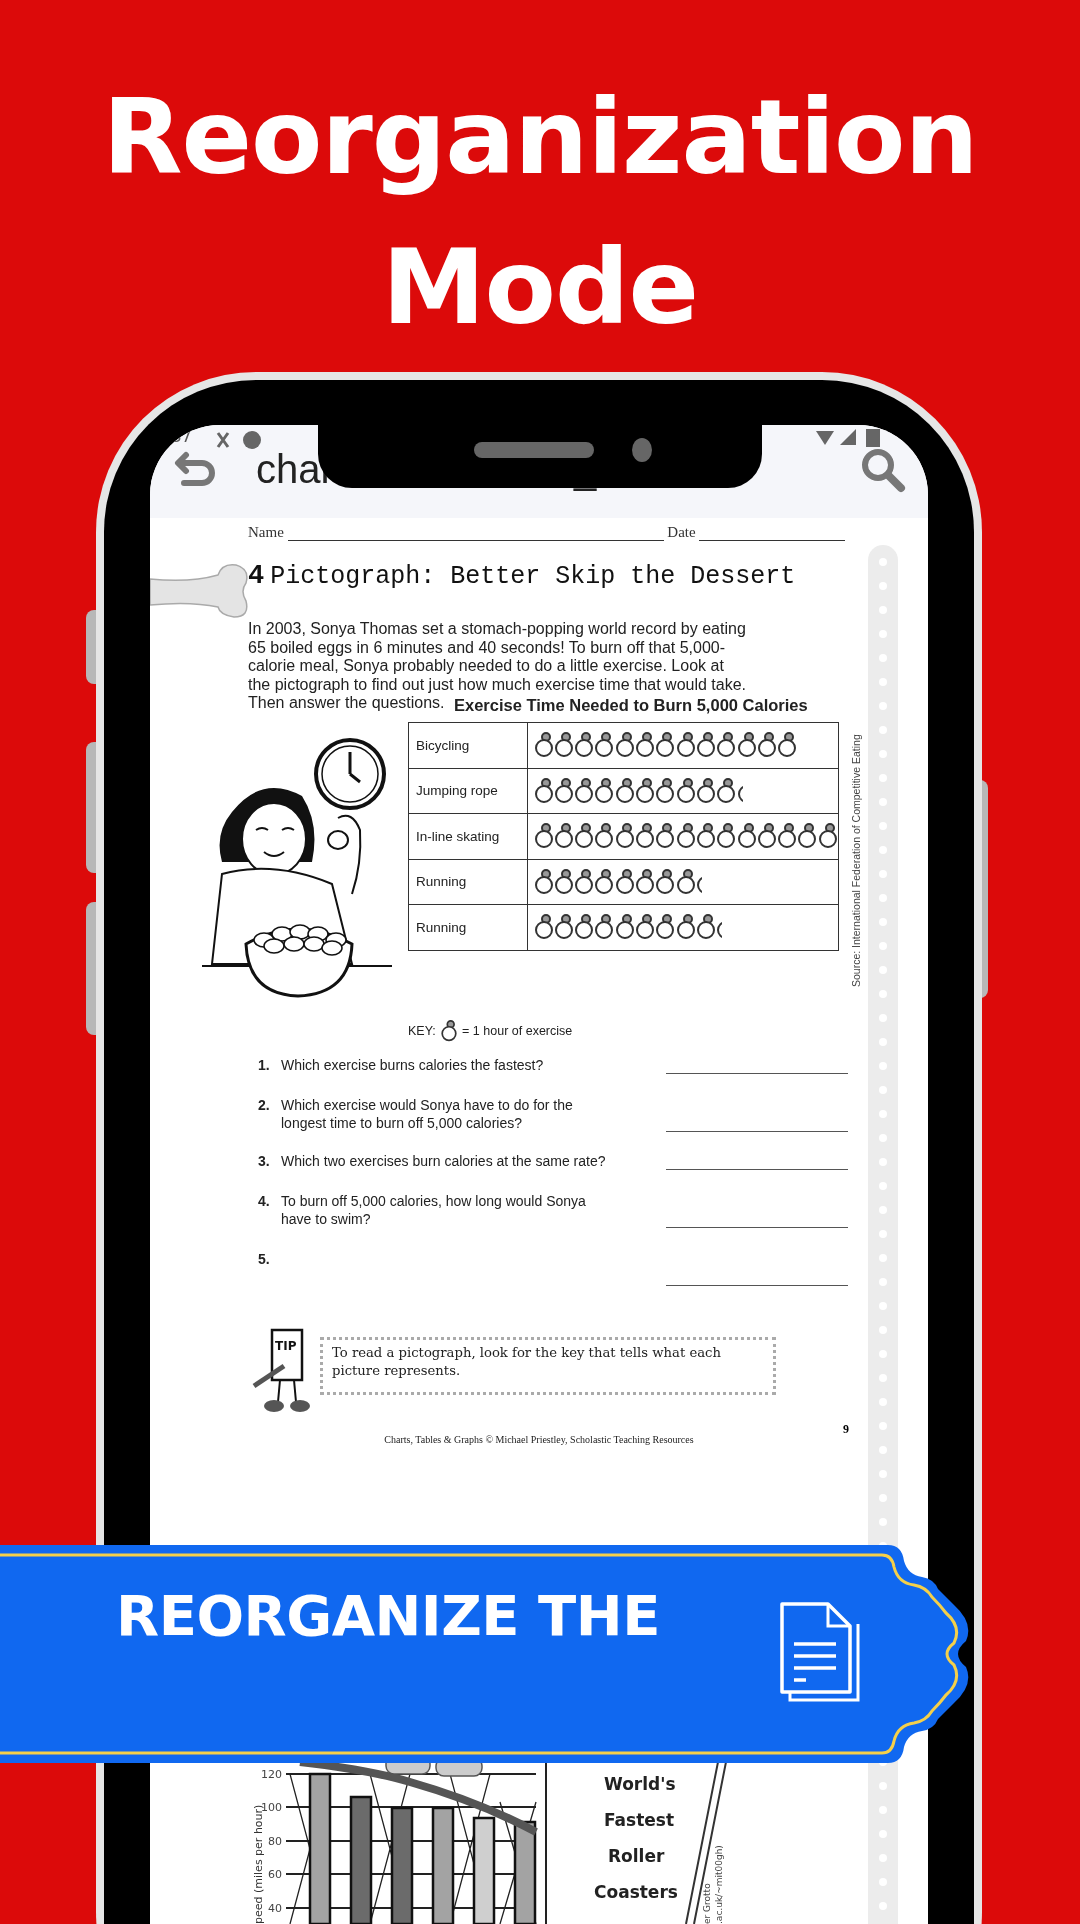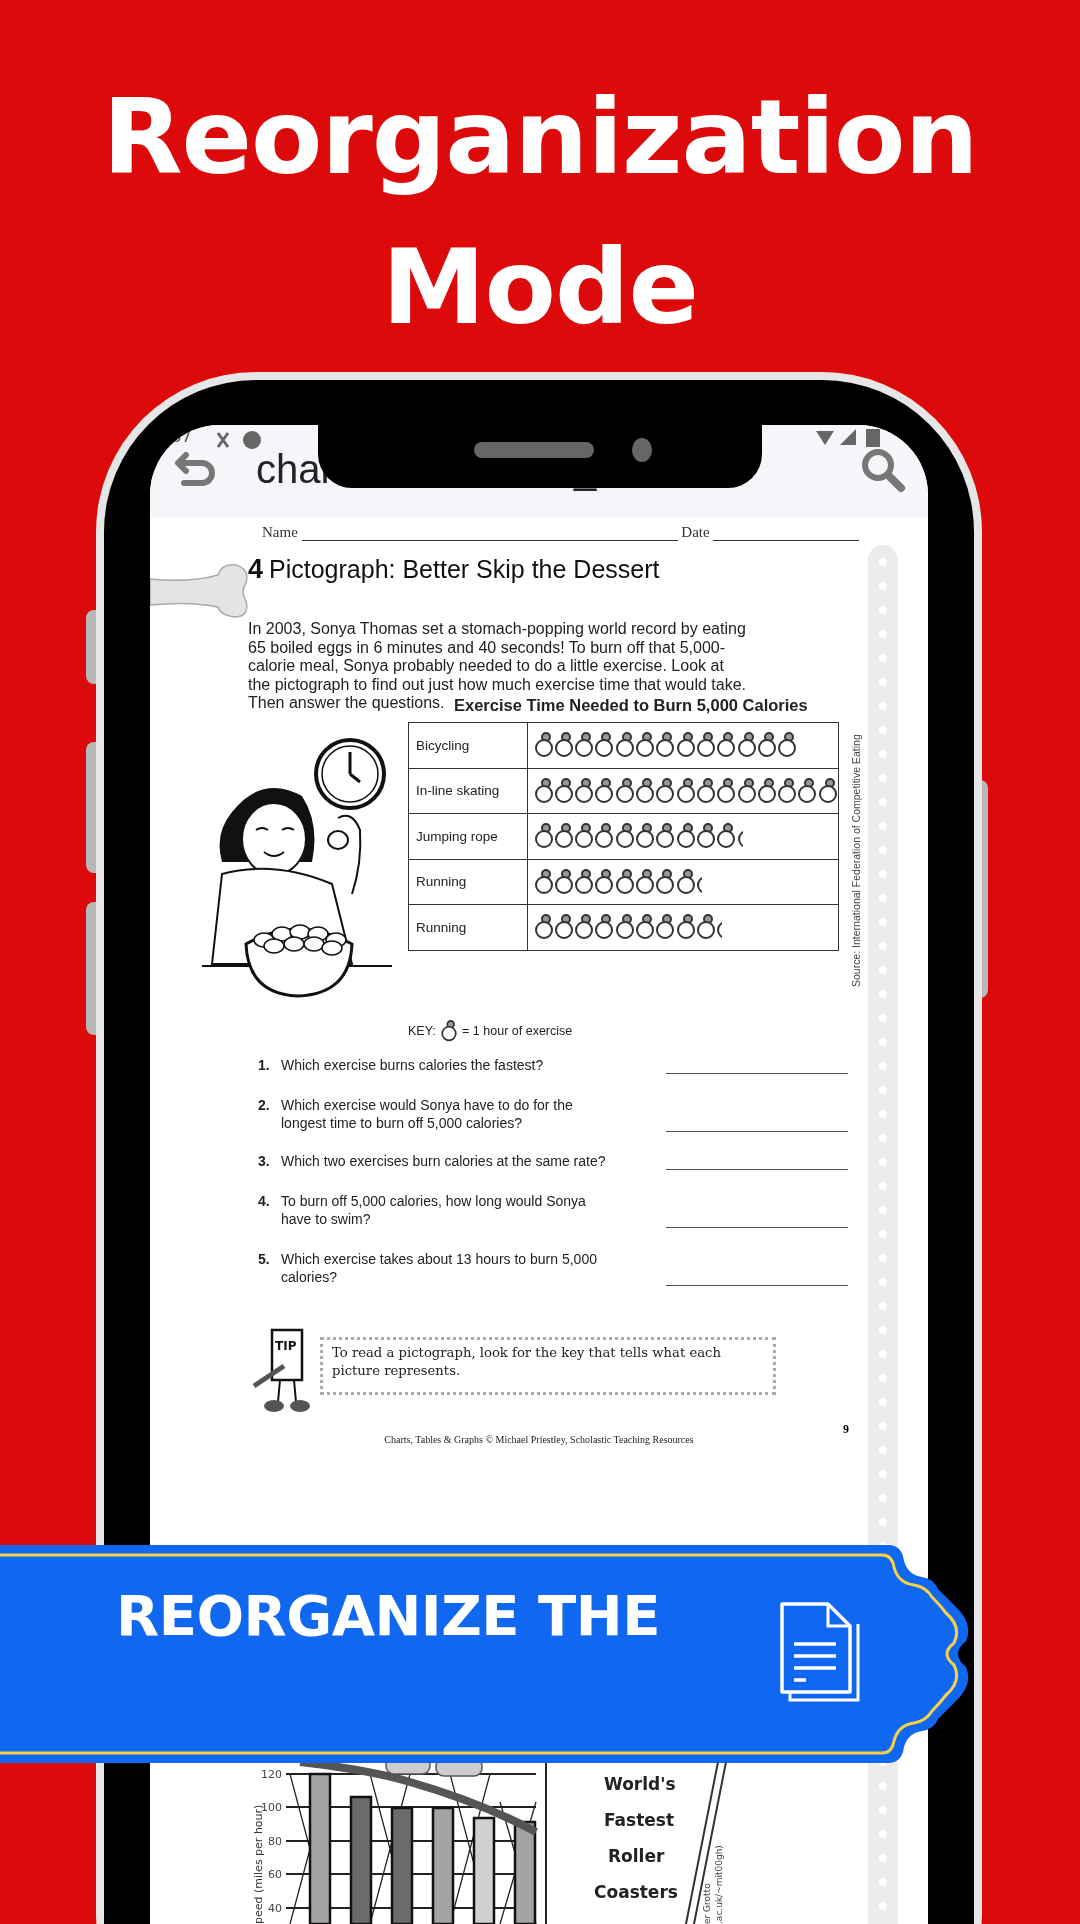--- a/index.html
+++ b/index.html
@@ -37,21 +37,21 @@
 
   .page { position: absolute; left: 0; top: 93px; width: 778px; }
   .scrollbar { position: absolute; left: 718px; top: 120px; width: 30px; height: 1500px;
     background: #ececec; border-radius: 15px; }
   .scrollbar .dot { position: absolute; left: 11px; width: 8px; height: 8px; border-radius: 50%; background: #fff; }
 
   .nm-row { position: absolute; font-family: "Liberation Serif", serif; font-size: 15px; color: #333; }
   .line { display: inline-block; border-bottom: 1px solid #333; vertical-align: bottom; height: 12px; }
 
   .bone { position: absolute; left: 0; top: 43px; width: 102px; height: 60px; }
-  .h1 { position: absolute; left: 98px; top: 36px; font-family: Liberation Sans, sans-serif; font-size: 25px; color: #111; }
+  .h1 { position: absolute; left: 98px; top: 43px; font-family: Liberation Mono, monospace; font-size: 25px; color: #111; }
   .h1 .num { font-weight: bold; font-size: 27px; margin-right: 6px; }
   .intro { position: absolute; left: 98px; top: 102px; width: 500px; font-family: "Liberation Sans", sans-serif;
     font-size: 16px; line-height: 18.5px; color: #222; }
 
   .chart-title { position: absolute; left: 304px; top: 178px; font-family: "Liberation Sans", sans-serif;
     font-weight: bold; font-size: 16.5px; color: #222; }
   .picto { position: absolute; left: 258px; top: 204px; width: 431px; border-collapse: collapse; }
   .picto td { border: 1.5px solid #333; height: 45.5px; font-family: "Liberation Sans", sans-serif;
     font-size: 13.5px; color: #222; padding-left: 7px; }
   .picto td.lab { width: 125px; }
@@ -121,21 +121,21 @@
     <div class="doc-title">
       <span>char</span><span class="mid">..................</span><span>ce_...</span>
     </div>
     <svg class="search-icon" viewBox="0 0 48 48">
       <circle cx="20" cy="20" r="13" stroke="#777" stroke-width="6" fill="none"></circle>
       <path d="M30 30 L43 43" stroke="#777" stroke-width="8" stroke-linecap="round"></path>
     </svg>
   </div>
 
   <div class="page">
-    <div class="nm-row" style="left:112px;top:6px">
+    <div class="nm-row" style="left:98px;top:6px">
       <span>Name</span>
       <span class="line" style="width:376px"></span>
       <span>Date</span>
       <span class="line" style="width:146px"></span>
     </div>
     <svg class="bone" viewBox="0 0 102 60">
       <path d="M0 18 Q40 22 68 14 Q72 2 86 4 Q100 8 96 22 Q90 30 96 40 Q100 56 84 56 Q70 54 68 46 Q40 40 0 44 Z" fill="#e4e4e4" stroke="#aaa" stroke-width="1.5"></path>
     </svg>
     <div class="h1">
       <span class="num">4</span><span>Pictograph: Better Skip the Dessert</span>
@@ -170,26 +170,26 @@
       </g>
     </svg>
 
     <table class="picto">
       <tbody>
           <tr>
         <td class="lab">Bicycling</td>
         <td class="icons"><span class="sw"></span><span class="sw"></span><span class="sw"></span><span class="sw"></span><span class="sw"></span><span class="sw"></span><span class="sw"></span><span class="sw"></span><span class="sw"></span><span class="sw"></span><span class="sw"></span><span class="sw"></span><span class="sw"></span></td>
       </tr>
       <tr>
+        <td class="lab">Jumping rope</td>
+        <td class="icons"><span class="sw"></span><span class="sw"></span><span class="sw"></span><span class="sw"></span><span class="sw"></span><span class="sw"></span><span class="sw"></span><span class="sw"></span><span class="sw"></span><span class="sw"></span><span class="sw part"></span></td>
+      </tr>
+      <tr>
         <td class="lab">In-line skating</td>
         <td class="icons"><span class="sw"></span><span class="sw"></span><span class="sw"></span><span class="sw"></span><span class="sw"></span><span class="sw"></span><span class="sw"></span><span class="sw"></span><span class="sw"></span><span class="sw"></span><span class="sw"></span><span class="sw"></span><span class="sw"></span><span class="sw"></span><span class="sw"></span></td>
-      </tr>
-      <tr>
-        <td class="lab">Jumping rope</td>
-        <td class="icons"><span class="sw"></span><span class="sw"></span><span class="sw"></span><span class="sw"></span><span class="sw"></span><span class="sw"></span><span class="sw"></span><span class="sw"></span><span class="sw"></span><span class="sw"></span><span class="sw part"></span></td>
       </tr>
       <tr>
         <td class="lab">Running</td>
         <td class="icons"><span class="sw"></span><span class="sw"></span><span class="sw"></span><span class="sw"></span><span class="sw"></span><span class="sw"></span><span class="sw"></span><span class="sw"></span><span class="sw part"></span></td>
       </tr>
       <tr>
         <td class="lab">Running</td>
         <td class="icons"><span class="sw"></span><span class="sw"></span><span class="sw"></span><span class="sw"></span><span class="sw"></span><span class="sw"></span><span class="sw"></span><span class="sw"></span><span class="sw"></span><span class="sw part"></span></td>
       </tr>
     </tbody>
@@ -218,21 +218,20 @@
         <span class="t">Which two exercises burn calories at the same rate?</span>
         <span class="ans"></span>
       </div>
       <div class="q" style="height:36px;margin-bottom:22px">
         <span class="n">4.</span>
         <span class="t">To burn off 5,000 calories, how long would Sonya have to swim?</span>
         <span class="ans"></span>
       </div>
       <div class="q" style="height:36px">
         <span class="n">5.</span>
-        <span class="t">Which exercise takes about 13 hours to burn 5,000 calories?</span>
         <span class="ans"></span>
       </div>
     </div>
 
     <svg class="tip-icon" viewBox="0 0 72 88">
       <rect x="22" y="4" width="30" height="50" fill="#fff" stroke="#111" stroke-width="2.5"></rect>
       <text x="25" y="24" font-family="DejaVu Sans" font-weight="bold" font-size="12" fill="#111">TIP</text>
       <path d="M4 60 L34 40" stroke="#555" stroke-width="5"></path>
       <path d="M30 54 L28 76 M44 54 L46 76" stroke="#111" stroke-width="2"></path>
       <ellipse cx="24" cy="80" rx="10" ry="6" fill="#555"></ellipse>

